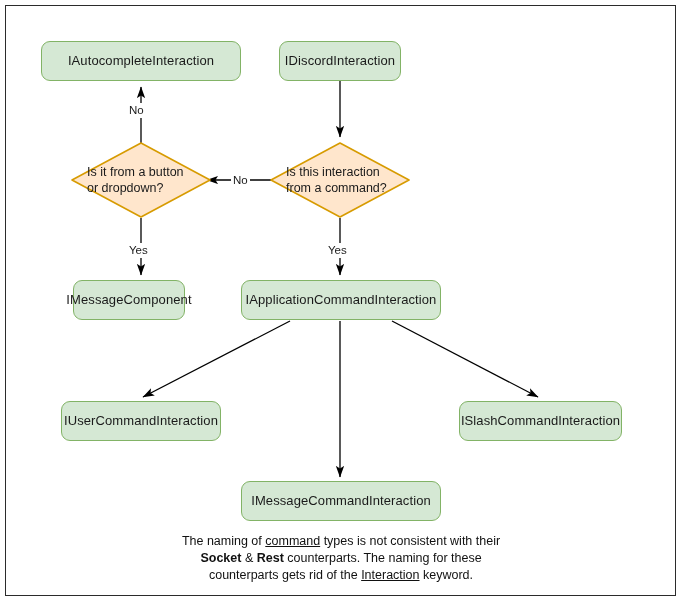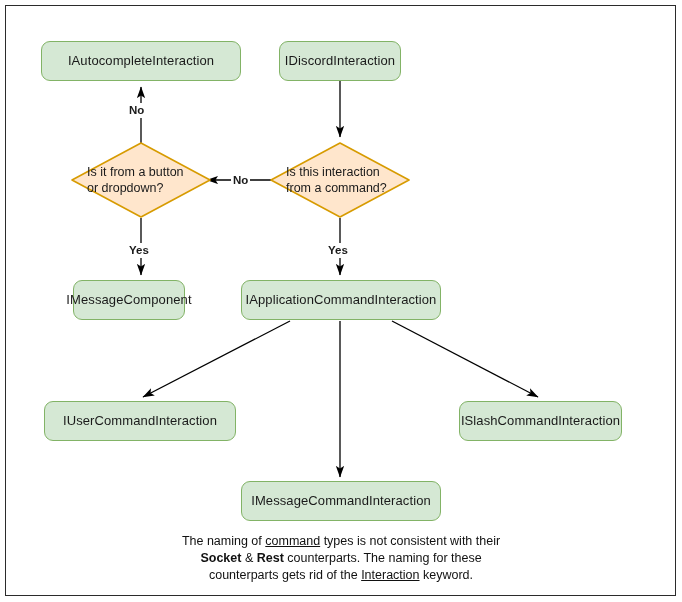--- a/index.html
+++ b/index.html
@@ -75,21 +75,20 @@
   }
   .edge-label {
     position: absolute;
     background: #ffffff;
     color: #1a1a1a;
     font-size: 11.5px;
     line-height: 13px;
     padding: 1px 2px;
     text-align: left;
     white-space: nowrap;
-    font-weight: bold;
   }
   #caption {
     position: absolute;
     left: 141px;
     top: 533px;
     width: 400px;
     text-align: center;
     font-size: 12.5px;
     line-height: 17px;
     color: #111111;
@@ -135,21 +134,21 @@
   </div>
 
   <div class="node box" style="left:73px; top:280px; width:112px; height:40px;">
     <span>IMessageComponent</span>
   </div>
 
   <div class="node box" style="left:241px; top:280px; width:200px; height:40px;">
     <span>IApplicationCommandInteraction</span>
   </div>
 
-  <div class="node box" style="left:44px; top:401px; width:192px; height:40px;">
+  <div class="node box" style="left:61px; top:401px; width:160px; height:40px;">
     <span>IUserCommandInteraction</span>
   </div>
 
   <div class="node box" style="left:459px; top:401px; width:163px; height:40px;">
     <span>ISlashCommandInteraction</span>
   </div>
 
   <div class="node box" style="left:241px; top:481px; width:200px; height:40px;">
     <span>IMessageCommandInteraction</span>
   </div>

